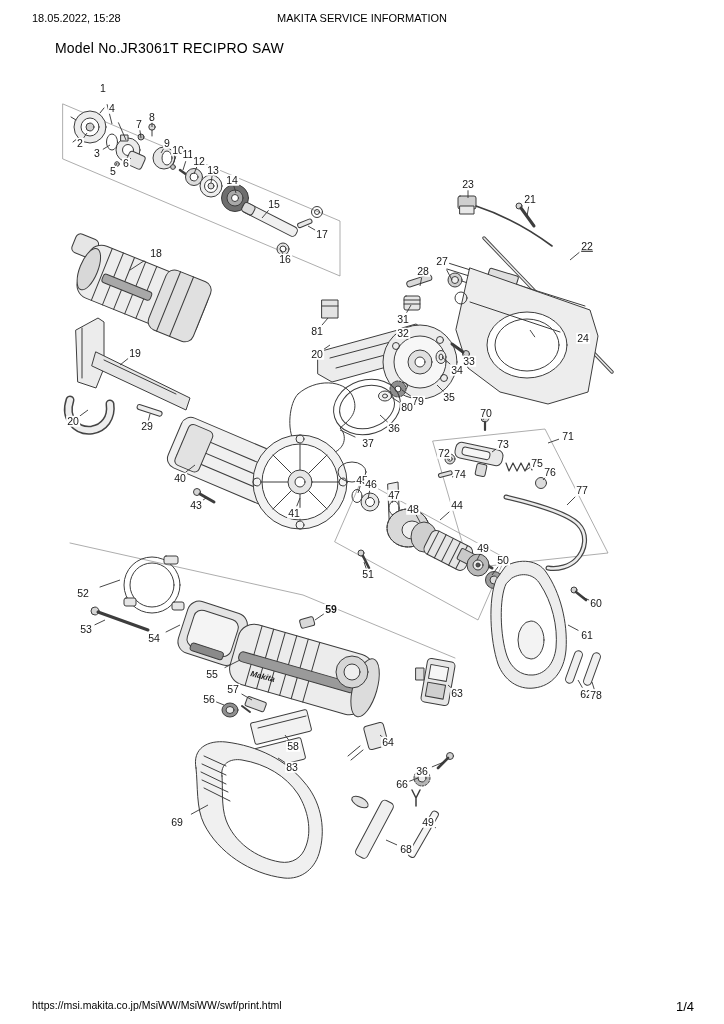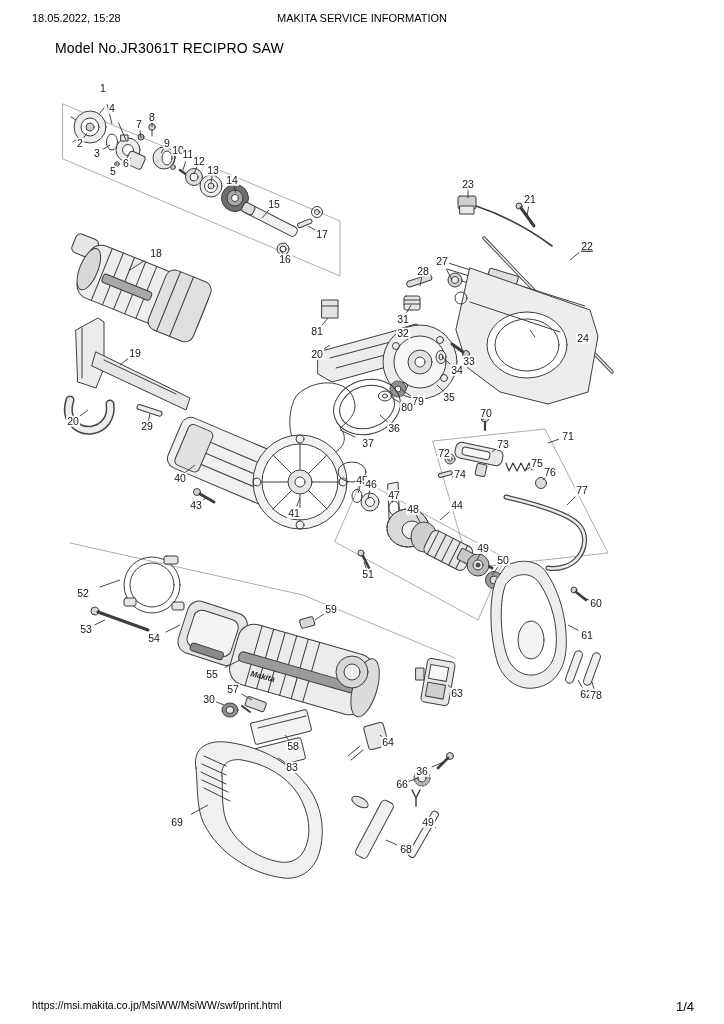--- a/index.html
+++ b/index.html
@@ -436,24 +436,24 @@
       <div class="part-label" style="left: 371px; top: 420px;">46</div>
       <div class="part-label" style="left: 394px; top: 431px;">47</div>
       <div class="part-label" style="left: 413px; top: 445px;">48</div>
       <div class="part-label" style="left: 483px; top: 484px;">49</div>
       <div class="part-label" style="left: 503px; top: 496px;">50</div>
       <div class="part-label" style="left: 368px; top: 510px;">51</div>
       <div class="part-label" style="left: 83px; top: 529px;">52</div>
       <div class="part-label" style="left: 86px; top: 565px;">53</div>
       <div class="part-label" style="left: 154px; top: 574px;">54</div>
       <div class="part-label" style="left: 212px; top: 610px;">55</div>
-      <div class="part-label" style="left: 209px; top: 635px;">30</div>
+      <div class="part-label" style="left: 209px; top: 635px;">56</div>
       <div class="part-label" style="left: 233px; top: 625px;">57</div>
       <div class="part-label" style="left: 293px; top: 682px;">58</div>
-      <div class="part-label" style="left: 331px; top: 545px;">59</div>
+      <div class="part-label" style="left: 331px; top: 545px; font-weight: bold;">59</div>
       <div class="part-label" style="left: 596px; top: 539px;">60</div>
       <div class="part-label" style="left: 587px; top: 571px;">61</div>
       <div class="part-label" style="left: 586px; top: 630px;">62</div>
       <div class="part-label" style="left: 457px; top: 629px;">63</div>
       <div class="part-label" style="left: 388px; top: 678px;">64</div>
       <div class="part-label" style="left: 422px; top: 707px;">36</div>
       <div class="part-label" style="left: 402px; top: 720px;">66</div>
       <div class="part-label" style="left: 428px; top: 758px;">49</div>
       <div class="part-label" style="left: 406px; top: 785px;">68</div>
       <div class="part-label" style="left: 177px; top: 758px;">69</div>

